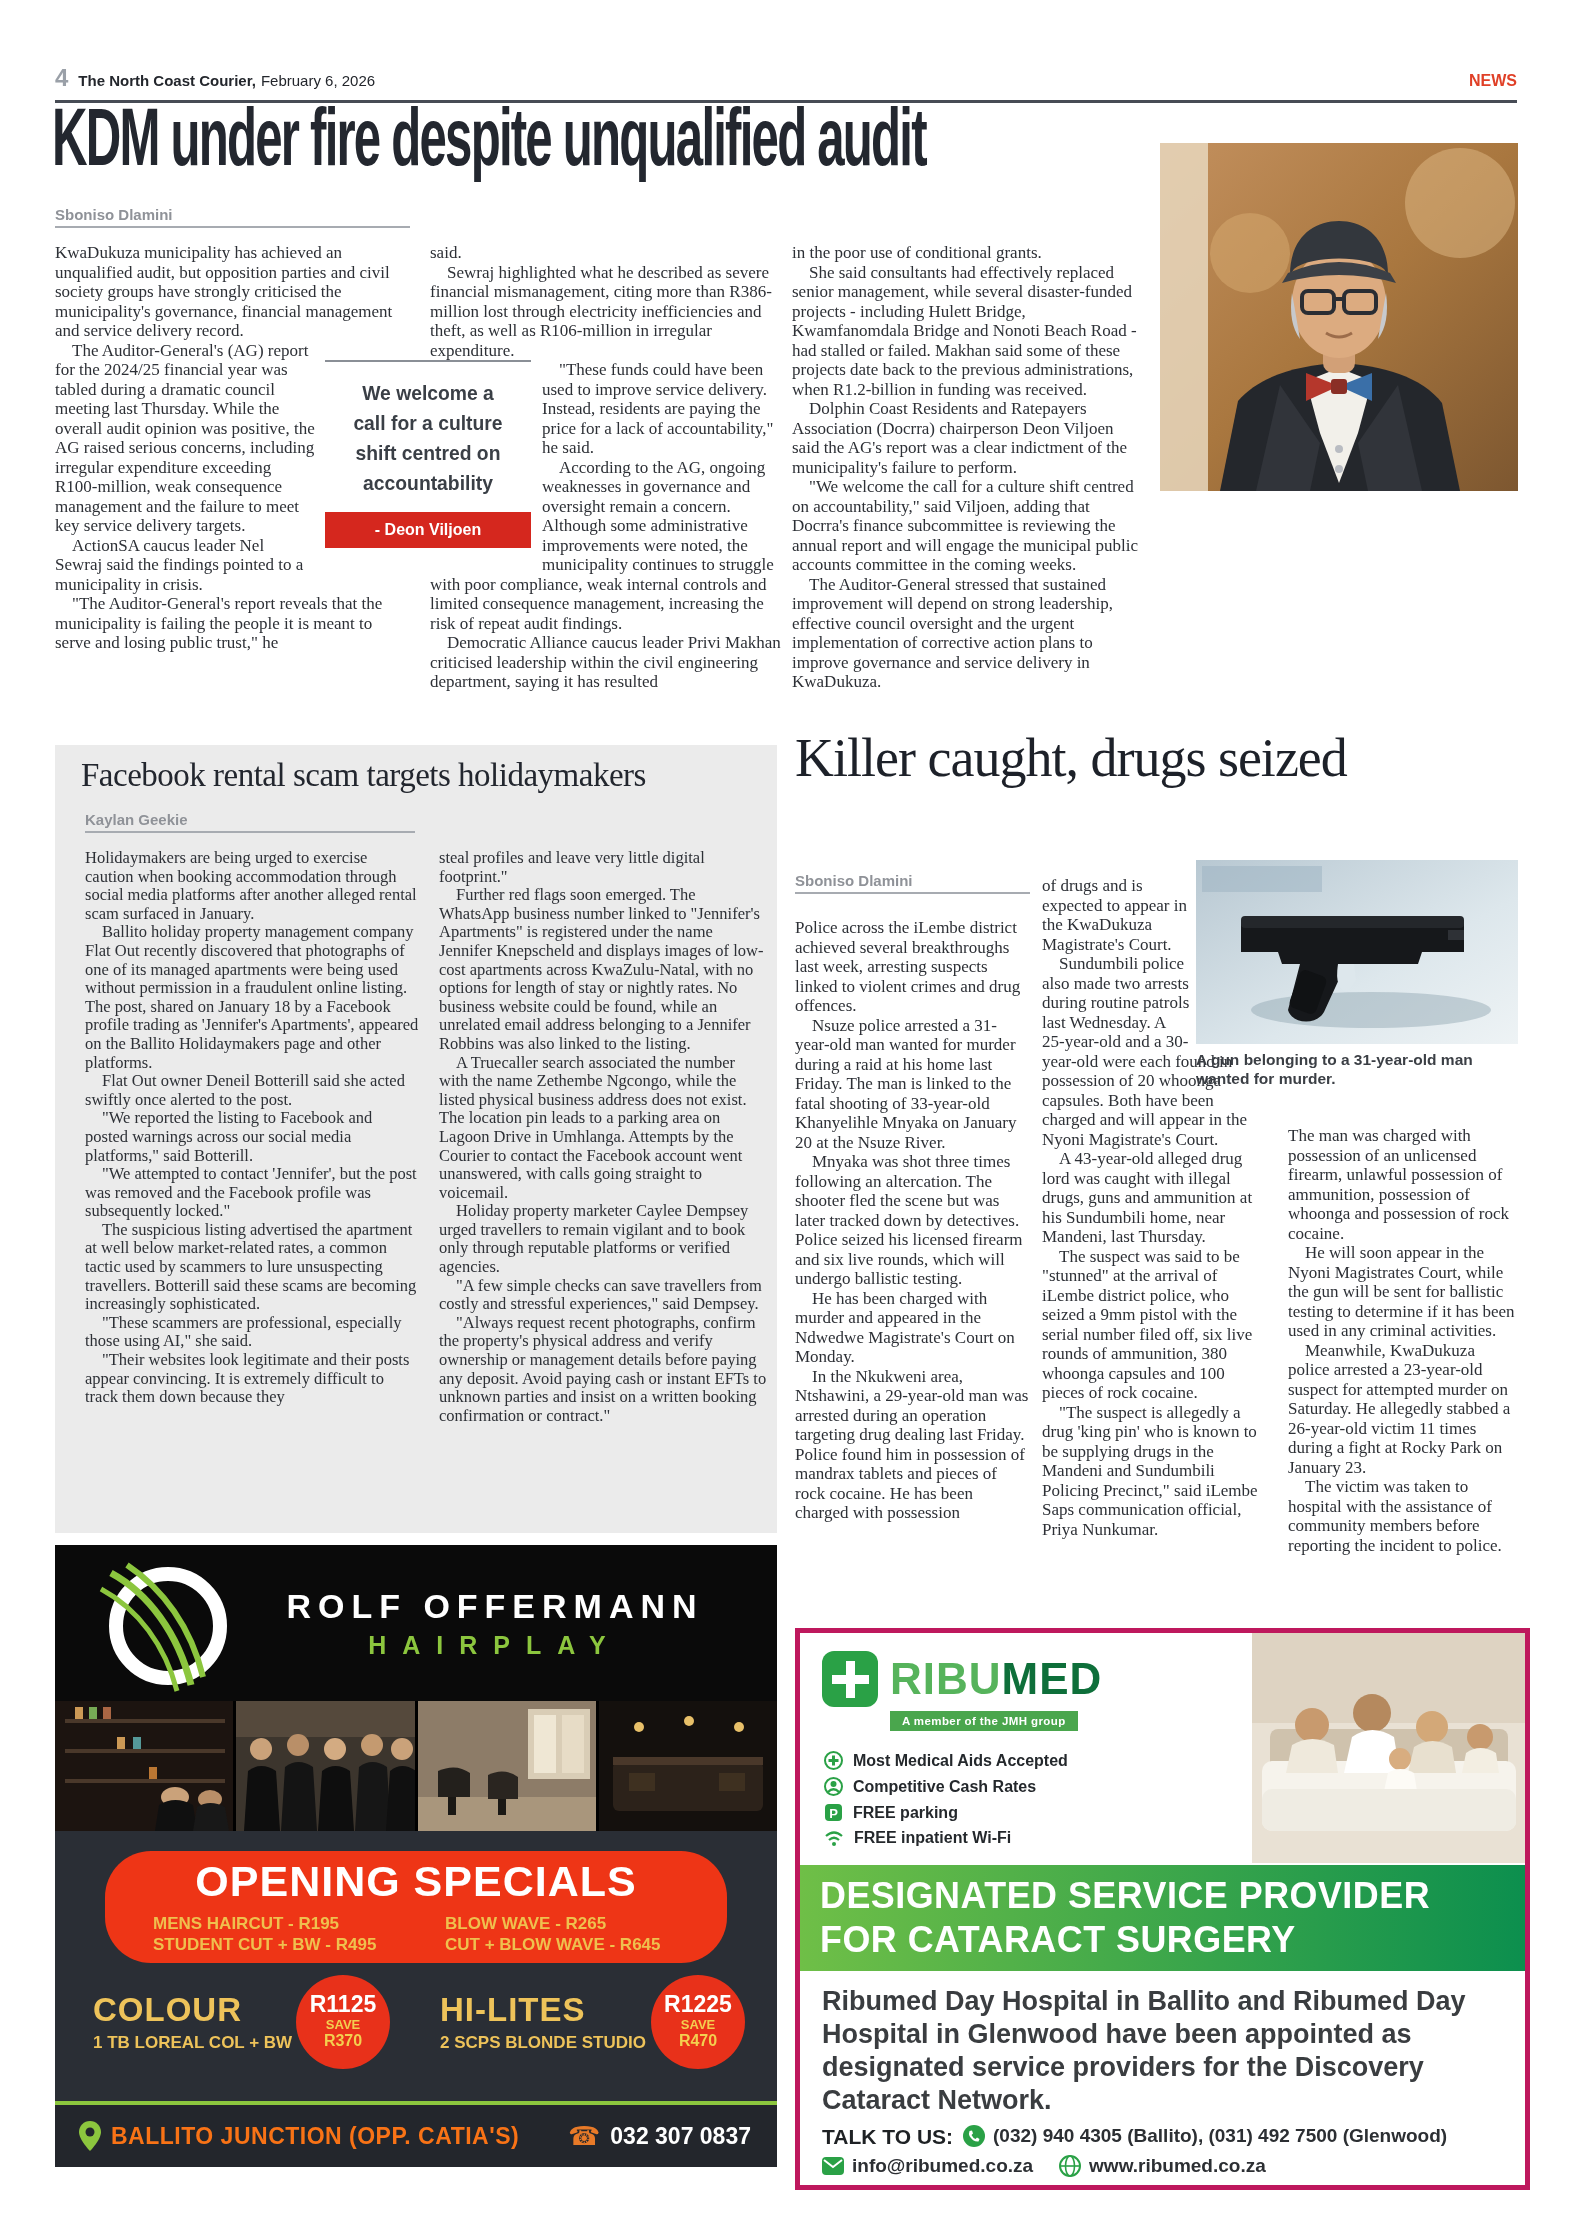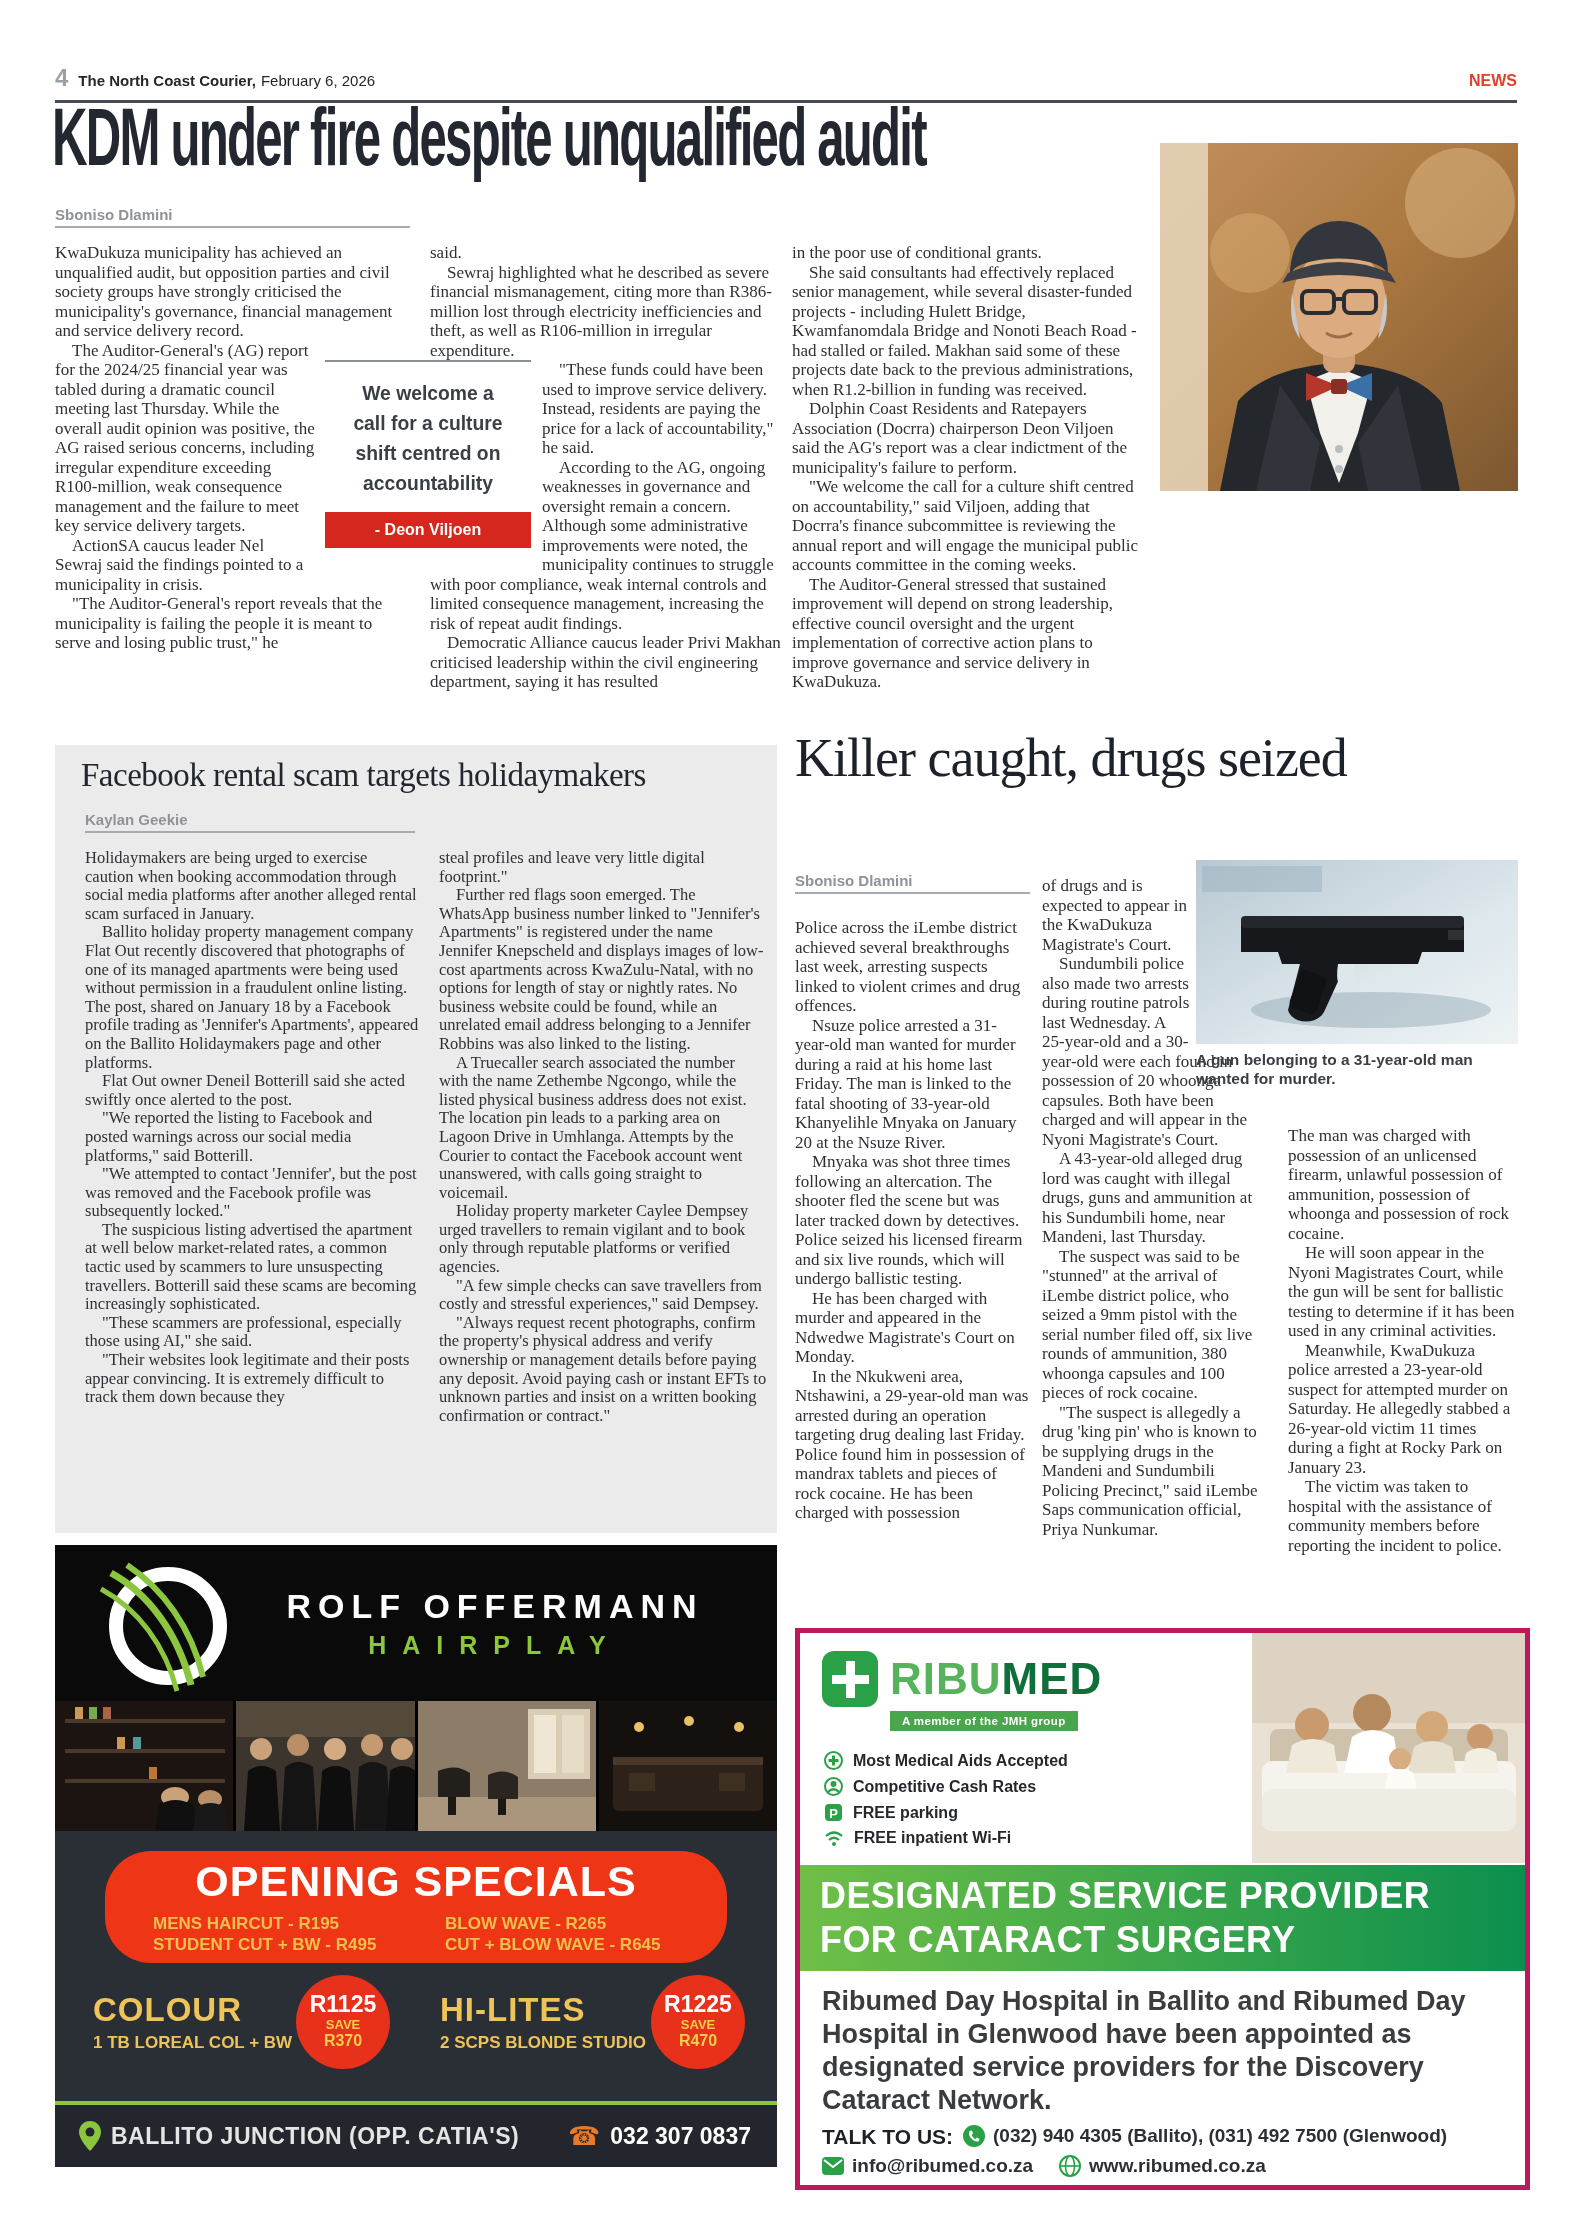--- a/index.html
+++ b/index.html
@@ -76,21 +76,21 @@
   .rolf-priceL{position:absolute;left:38px;top:446px;}
   .rolf-priceR{position:absolute;left:385px;top:446px;}
   .rolf-ptitle{font-size:33px;font-weight:800;color:#eec35a;letter-spacing:1px;}
   .rolf-psub{font-size:17px;font-weight:bold;color:#eec35a;margin-top:4px;}
   .circle{position:absolute;top:430px;width:94px;height:94px;border-radius:50%;background:#e8311a;
           text-align:center;color:#fff;font-weight:800;}
   .circ1{left:241px;} .circ2{left:596px;}
   .circle .cp{font-size:23px;margin-top:16px;} .circle .cs{font-size:13px;color:#f3cf4f;line-height:14px;} .circle .cv{font-size:16px;color:#f3cf4f;}
   .rolf-line{position:absolute;left:0;top:556px;width:722px;height:4px;background:#8cc63e;}
   .rolf-foot{position:absolute;left:0;top:560px;width:722px;height:62px;background:#23262c;display:flex;align-items:center;}
-  .rolf-loc{display:flex;align-items:center;margin-left:24px;color:#e5e5e5;font-weight:800;font-size:23px;letter-spacing:0.5px;}
+  .rolf-loc{display:flex;align-items:center;margin-left:24px;color:#f97316;font-weight:800;font-size:23px;letter-spacing:0.5px;}
   .rolf-tel{display:flex;align-items:center;margin-left:auto;margin-right:26px;color:#fff;font-weight:800;font-size:23px;}
   .telglyph{font-family:"DejaVu Sans",sans-serif;color:#e87a28;font-size:26px;margin-right:10px;}
 
   
   .ribu{left:795px;top:1628px;width:725px;height:552px;background:#ffffff;border:5px solid #be185d;
         font-family:"Liberation Sans",sans-serif;overflow:hidden;}
   .ribu-logo-row{position:absolute;left:22px;top:18px;display:flex;align-items:center;}
   .ribu-mark{width:56px;height:56px;border-radius:12px;background:#2aa146;position:relative;margin-right:12px;}
   .ribu-mark:before{content:"";position:absolute;left:24px;top:10px;width:9px;height:37px;background:#fff;}
   .ribu-mark:after{content:"";position:absolute;left:10px;top:24px;width:37px;height:9px;background:#fff;}

